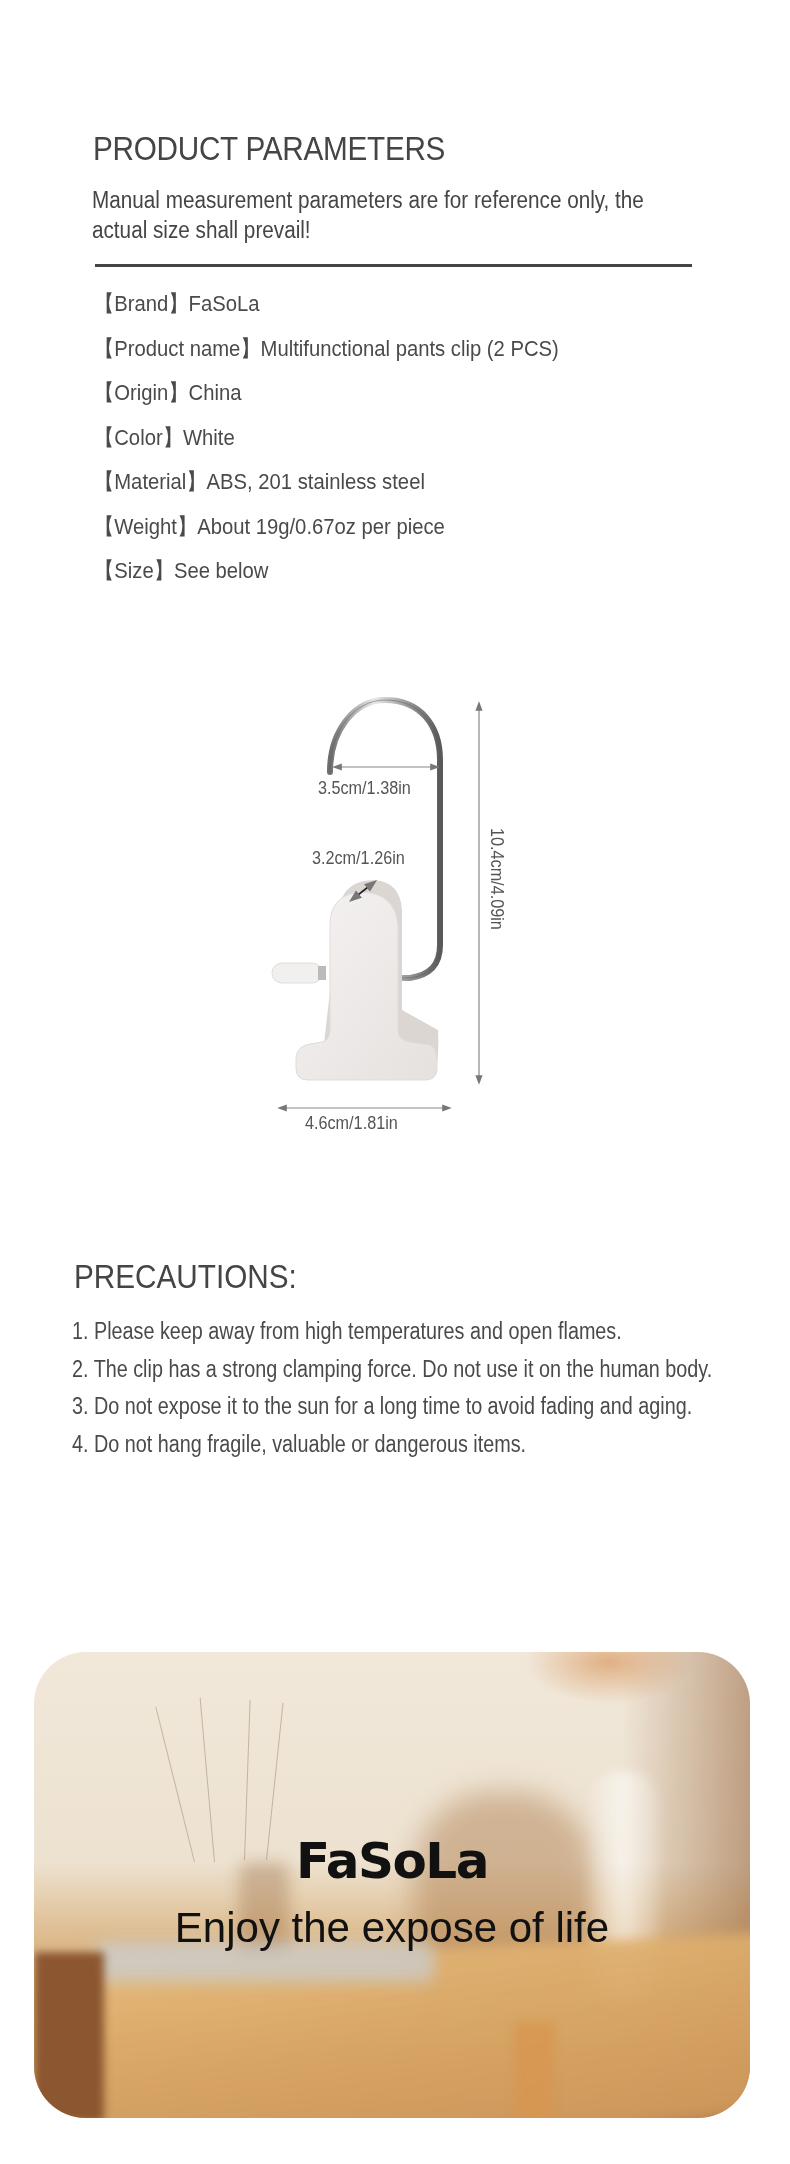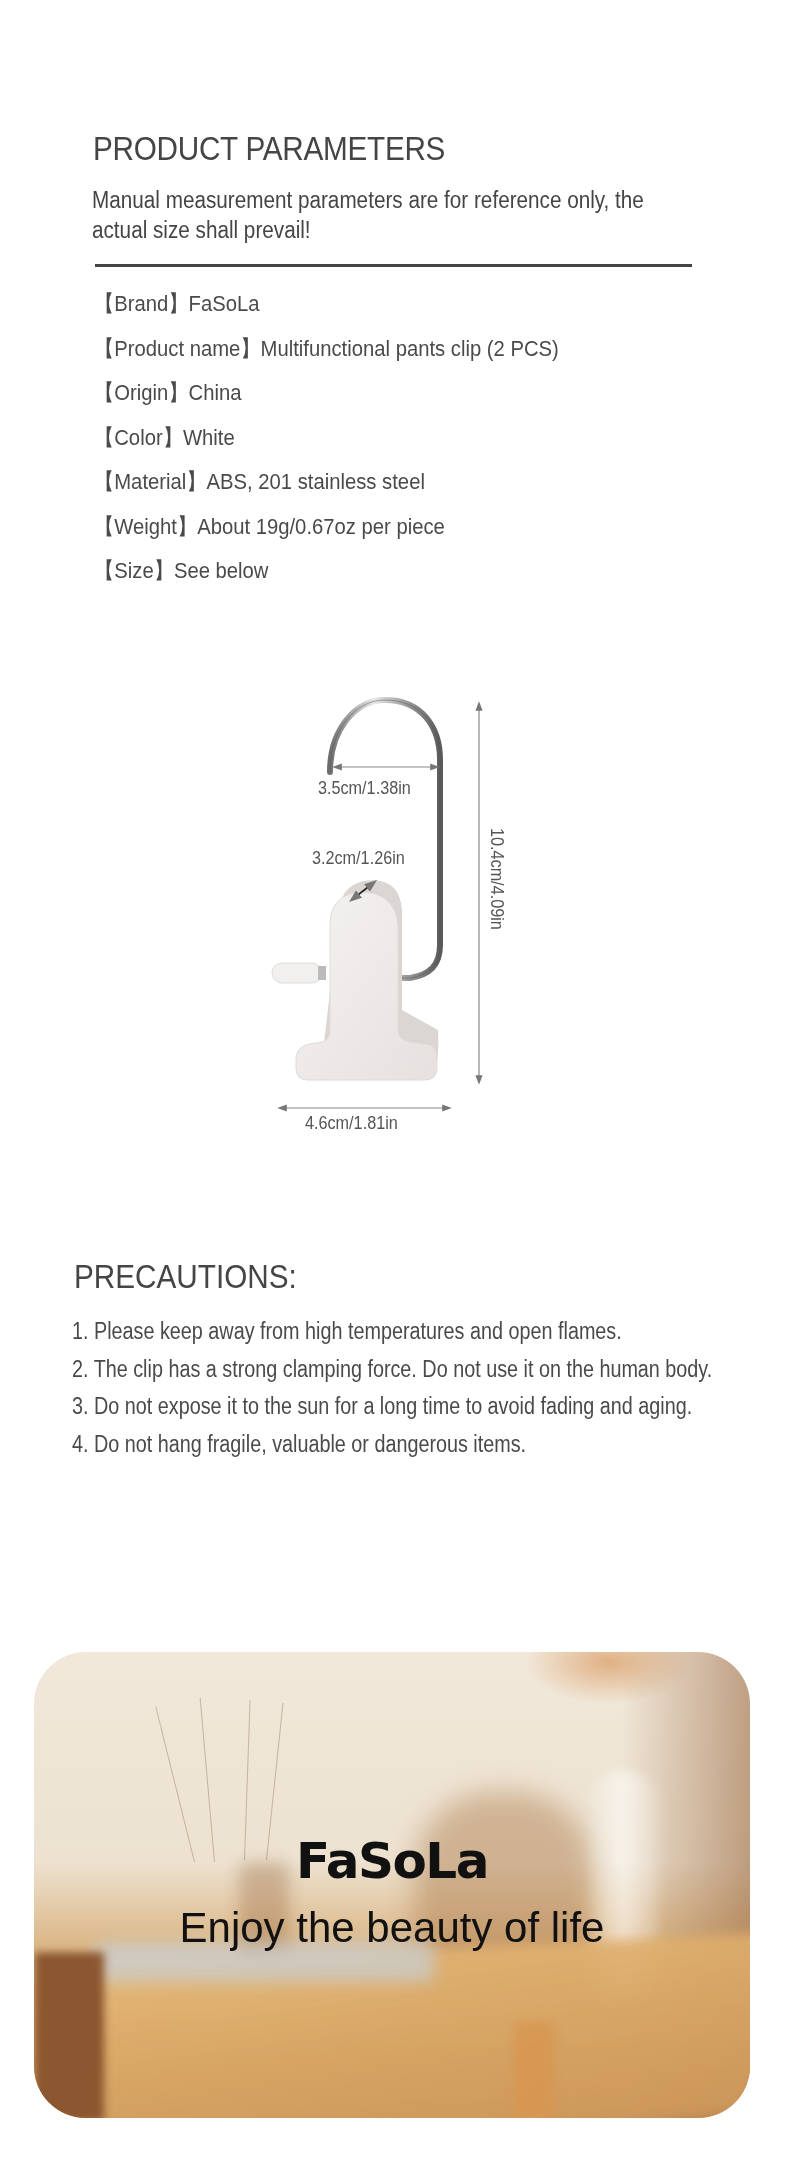--- a/index.html
+++ b/index.html
@@ -170,14 +170,14 @@
   <div class="stick" style="left:160px;top:50px;height:160px;transform:rotate(-14deg)"></div>
   <div class="stick" style="left:180px;top:45px;height:165px;transform:rotate(-5deg)"></div>
   <div class="stick" style="left:210px;top:48px;height:160px;transform:rotate(2deg)"></div>
   <div class="stick" style="left:232px;top:50px;height:158px;transform:rotate(6deg)"></div>
   <div class="vase"></div>
   <div class="table"></div>
   <div class="tray"></div>
   <div class="leftpost"></div>
   <div class="rightpost"></div>
   <div class="banner-logo">FaSoLa</div>
-  <div class="banner-tagline">Enjoy the beauty of life</div>
+  <div class="banner-tagline">Enjoy the expose of life</div>
 </div>
 
 </body></html>

